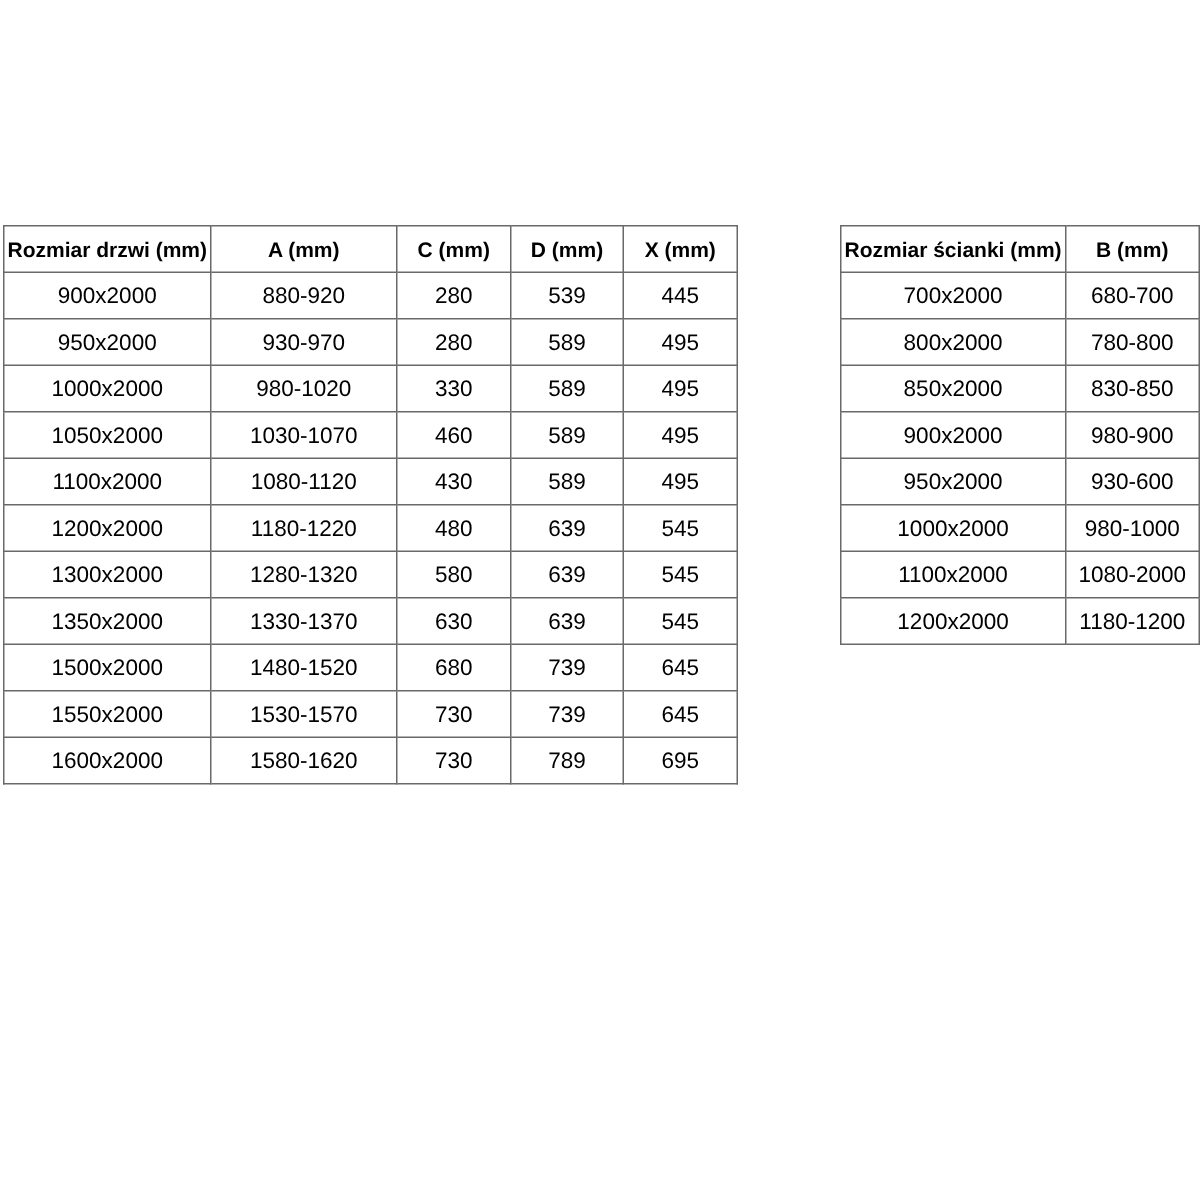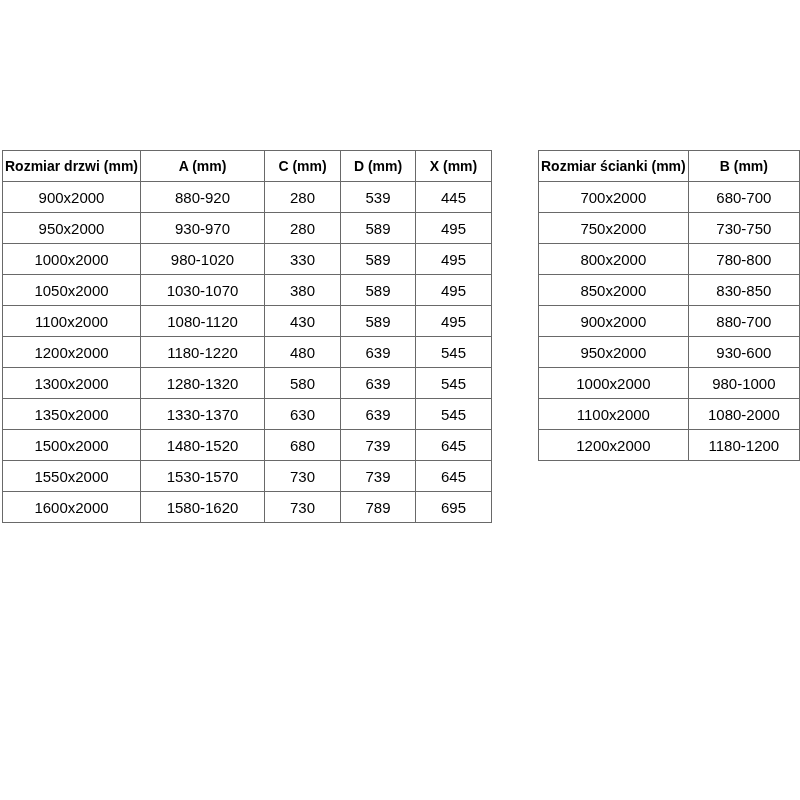--- a/index.html
+++ b/index.html
@@ -16,21 +16,21 @@
     font-family: "Liberation Sans", sans-serif;
     color: #000000;
   }
   table.dim-table {
     position: absolute;
     border-collapse: collapse;
     table-layout: fixed;
     background: #ffffff;
   }
   #door-table  { left: 2px;   top: 150px; }
-  #wall-table  { left: 538px; top: 150px; }
+  #wall-table  { left: 560px; top: 150px; }
 
   .dim-table th,
   .dim-table td {
     border: 1px solid #696969;
     height: 30px;
     padding: 0 2px;
     text-align: center;
     vertical-align: middle;
     white-space: nowrap;
     overflow: hidden;
@@ -97,21 +97,21 @@
         <tr>
           <td>1000x2000</td>
           <td>980-1020</td>
           <td>330</td>
           <td>589</td>
           <td>495</td>
         </tr>
         <tr>
           <td>1050x2000</td>
           <td>1030-1070</td>
-          <td>380</td>
+          <td>460</td>
           <td>589</td>
           <td>495</td>
         </tr>
         <tr>
           <td>1100x2000</td>
           <td>1080-1120</td>
           <td>430</td>
           <td>589</td>
           <td>495</td>
         </tr>
@@ -170,34 +170,30 @@
           <th>Rozmiar ścianki (mm)</th>
           <th>B (mm)</th>
         </tr>
     </thead>
     <tbody>
         <tr>
           <td>700x2000</td>
           <td>680-700</td>
         </tr>
         <tr>
-          <td>750x2000</td>
-          <td>730-750</td>
-        </tr>
-        <tr>
           <td>800x2000</td>
           <td>780-800</td>
         </tr>
         <tr>
           <td>850x2000</td>
           <td>830-850</td>
         </tr>
         <tr>
           <td>900x2000</td>
-          <td>880-700</td>
+          <td>980-900</td>
         </tr>
         <tr>
           <td>950x2000</td>
           <td>930-600</td>
         </tr>
         <tr>
           <td>1000x2000</td>
           <td>980-1000</td>
         </tr>
         <tr>

